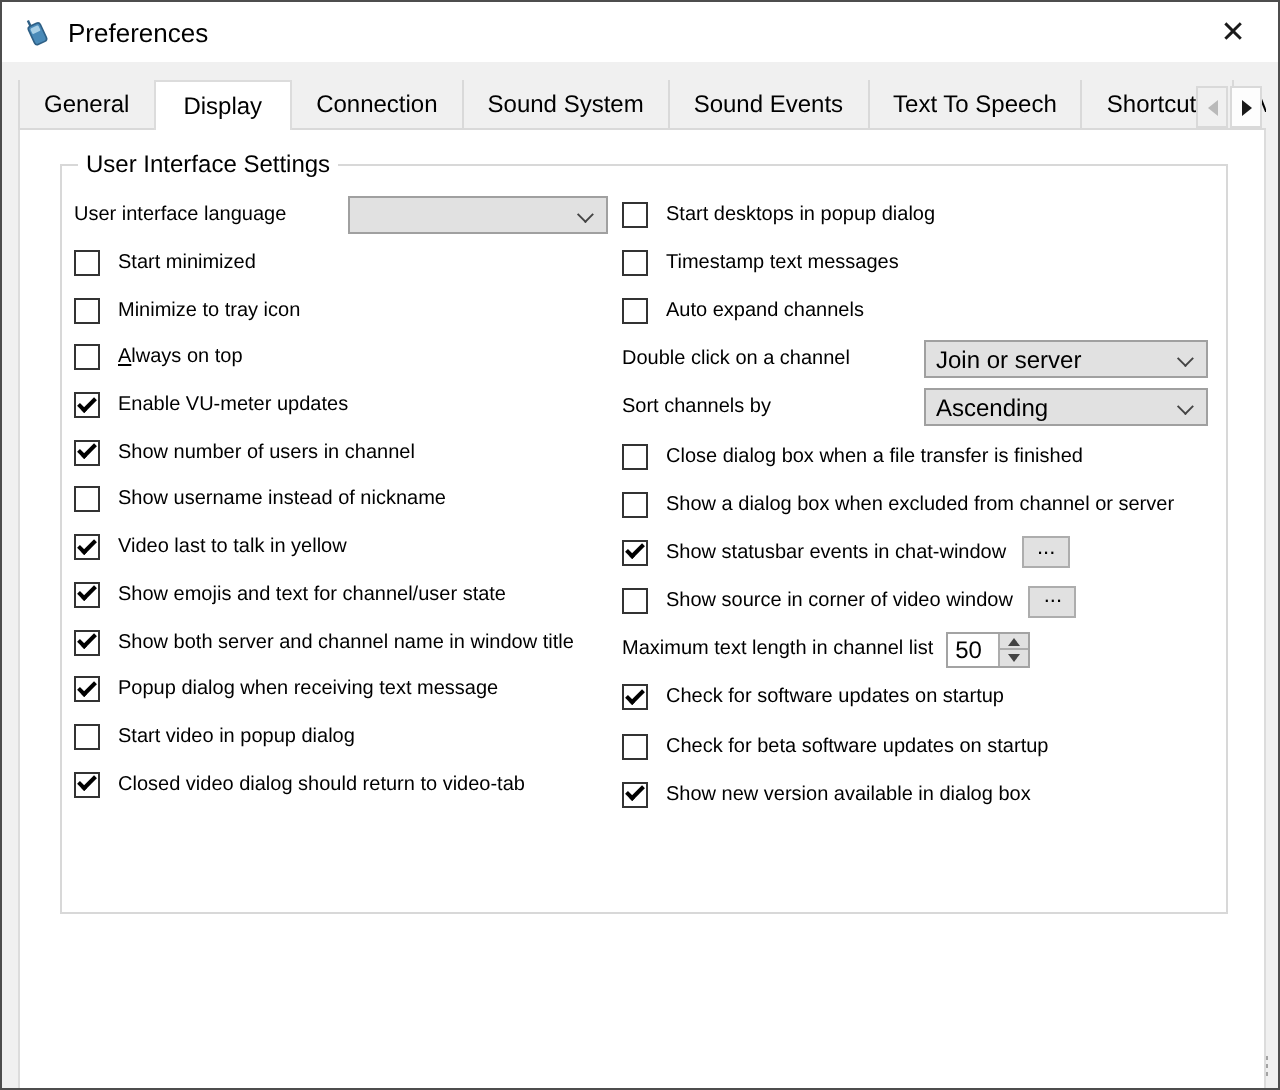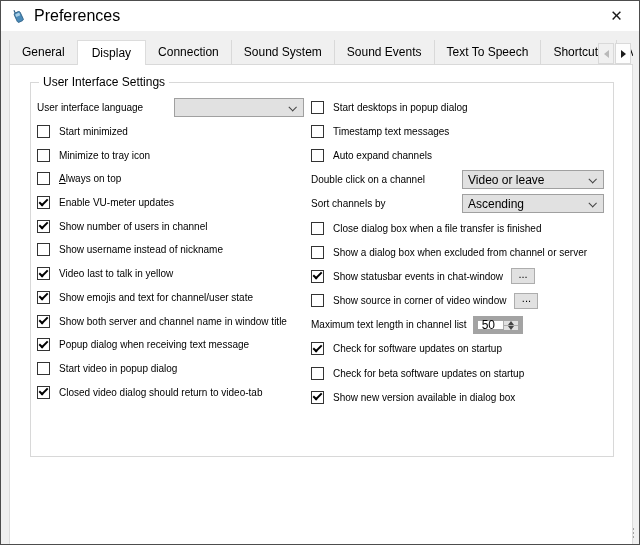--- a/index.html
+++ b/index.html
@@ -10,21 +10,21 @@
     position:relative; width:640px; height:545px;
     background:#f0f0f0; border:1px solid #4d4d4d; overflow:hidden;
   }
 
   
   .titlebar {
     position:absolute; left:0; top:0; right:0; height:30px;
     background:#ffffff; display:flex; align-items:center; padding-left:9px;
   }
   .app-icon { width:17px; height:17px; margin-right:7px; flex:none; }
-  .title-text { font-size:16px; color:#000; }
+  .title-text { font-size:13px; color:#000; }
   .close-btn {
     position:absolute; right:0; top:0; width:45px; height:30px;
     display:flex; align-items:center; justify-content:center;
     font-size:15px; color:#1a1a1a; background:transparent; cursor:default;
   }
 
   
   .tabstrip {
     position:absolute; left:8px; top:39px; width:624px; height:25px;
     display:flex; align-items:flex-end; z-index:3; overflow:hidden;
@@ -107,21 +107,21 @@
   .dots-btn {
     flex:none; width:24px; height:16px; margin-left:8px;
     background:#e1e1e1; border:1px solid #adadad;
     display:flex; align-items:center; justify-content:center;
     font-size:11px; line-height:8px; padding-bottom:5px; color:#000;
   }
 
   
   .spin {
     flex:none; display:flex; margin-left:6px; height:18px;
-    border:5px solid #a3a3a3; background:#fff;
+    border:1px solid #a3a3a3; background:#fff;
   }
   .spin-value { width:25px; display:flex; align-items:center; padding-left:4px; font-size:12px; background:#fff; }
   .spin-arrows { width:15px; display:flex; flex-direction:column; border-left:1px solid #adadad; }
   .spin-btn { flex:1; background:#e1e1e1; display:flex; align-items:center; justify-content:center; }
   .spin-btn + .spin-btn { border-top:1px solid #adadad; }
   .tri-up   { width:0; height:0; border-left:3px solid transparent; border-right:3px solid transparent; border-bottom:4px solid #444; }
   .tri-down { width:0; height:0; border-left:3px solid transparent; border-right:3px solid transparent; border-top:4px solid #444; }
 
   
   .btn {
@@ -247,21 +247,21 @@
         <span class="cb"></span>
         <span class="lbl">Timestamp text messages</span>
       </div>
       <div class="row">
         <span class="cb"></span>
         <span class="lbl">Auto expand channels</span>
       </div>
       <div class="row">
         <span class="lbl">Double click on a channel</span>
         <div class="combo combo-right">
-          <span class="combo-value">Video or leave</span>
+          <span class="combo-value">Join or server</span>
           <span class="chev"></span>
         </div>
       </div>
       <div class="row">
         <span class="lbl">Sort channels by</span>
         <div class="combo combo-right">
           <span class="combo-value">Ascending</span>
           <span class="chev"></span>
         </div>
       </div>

